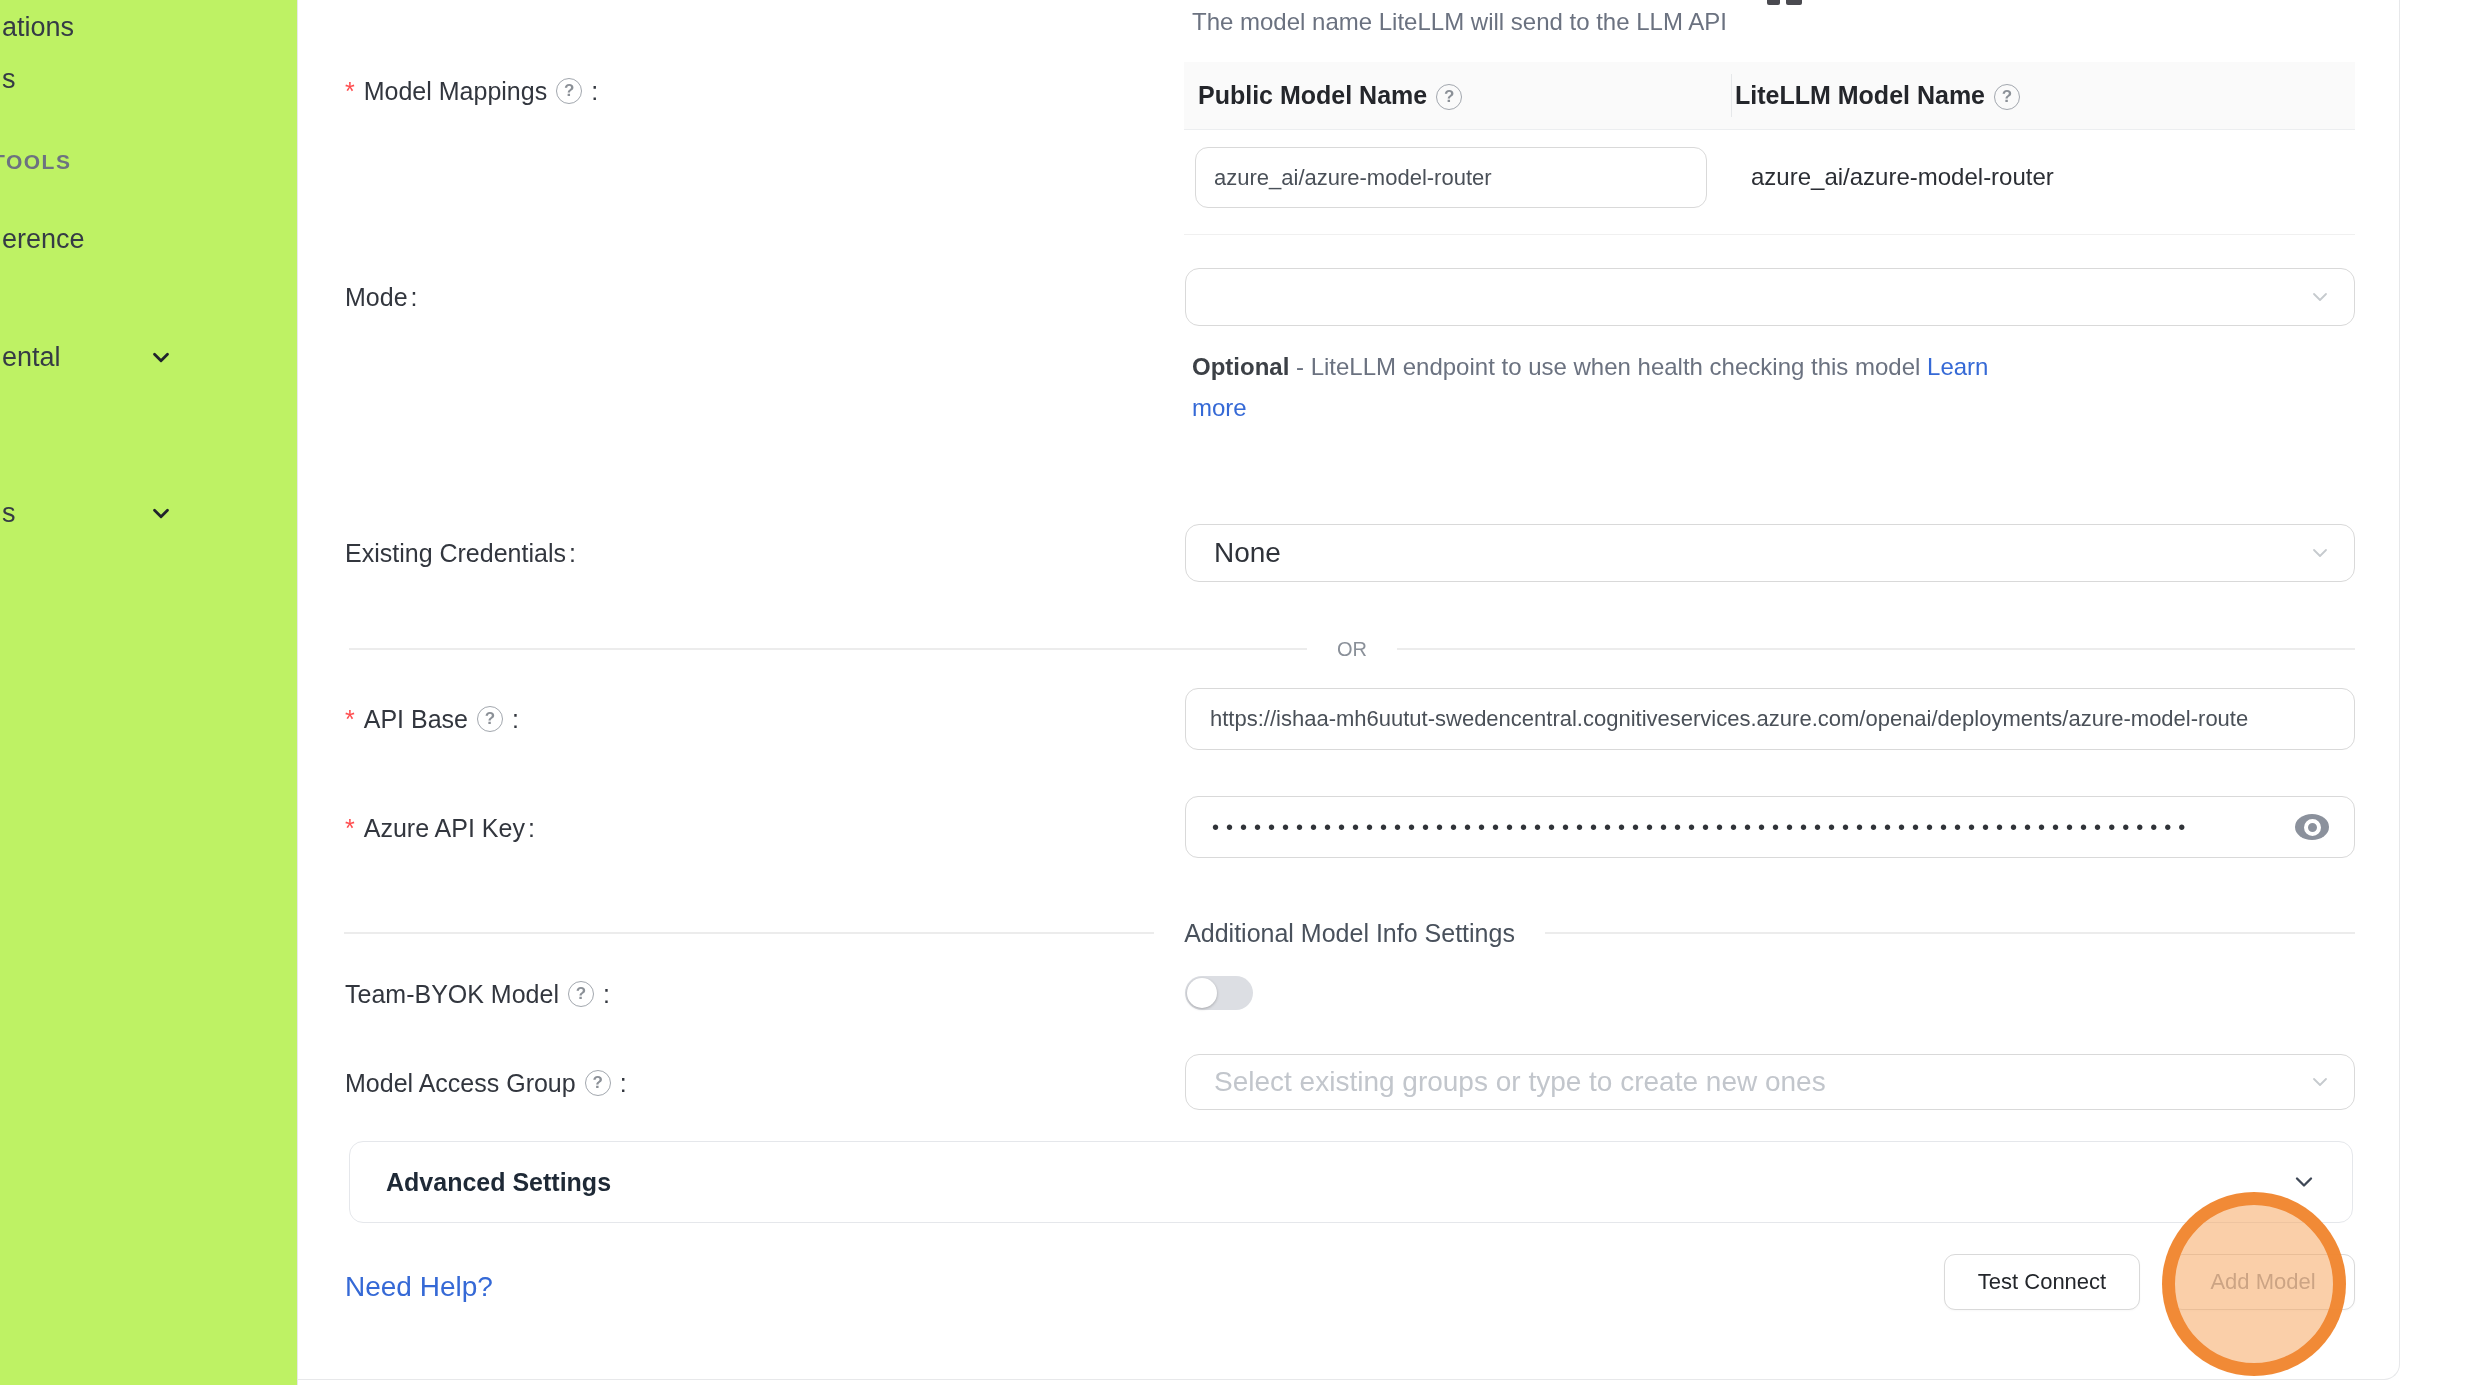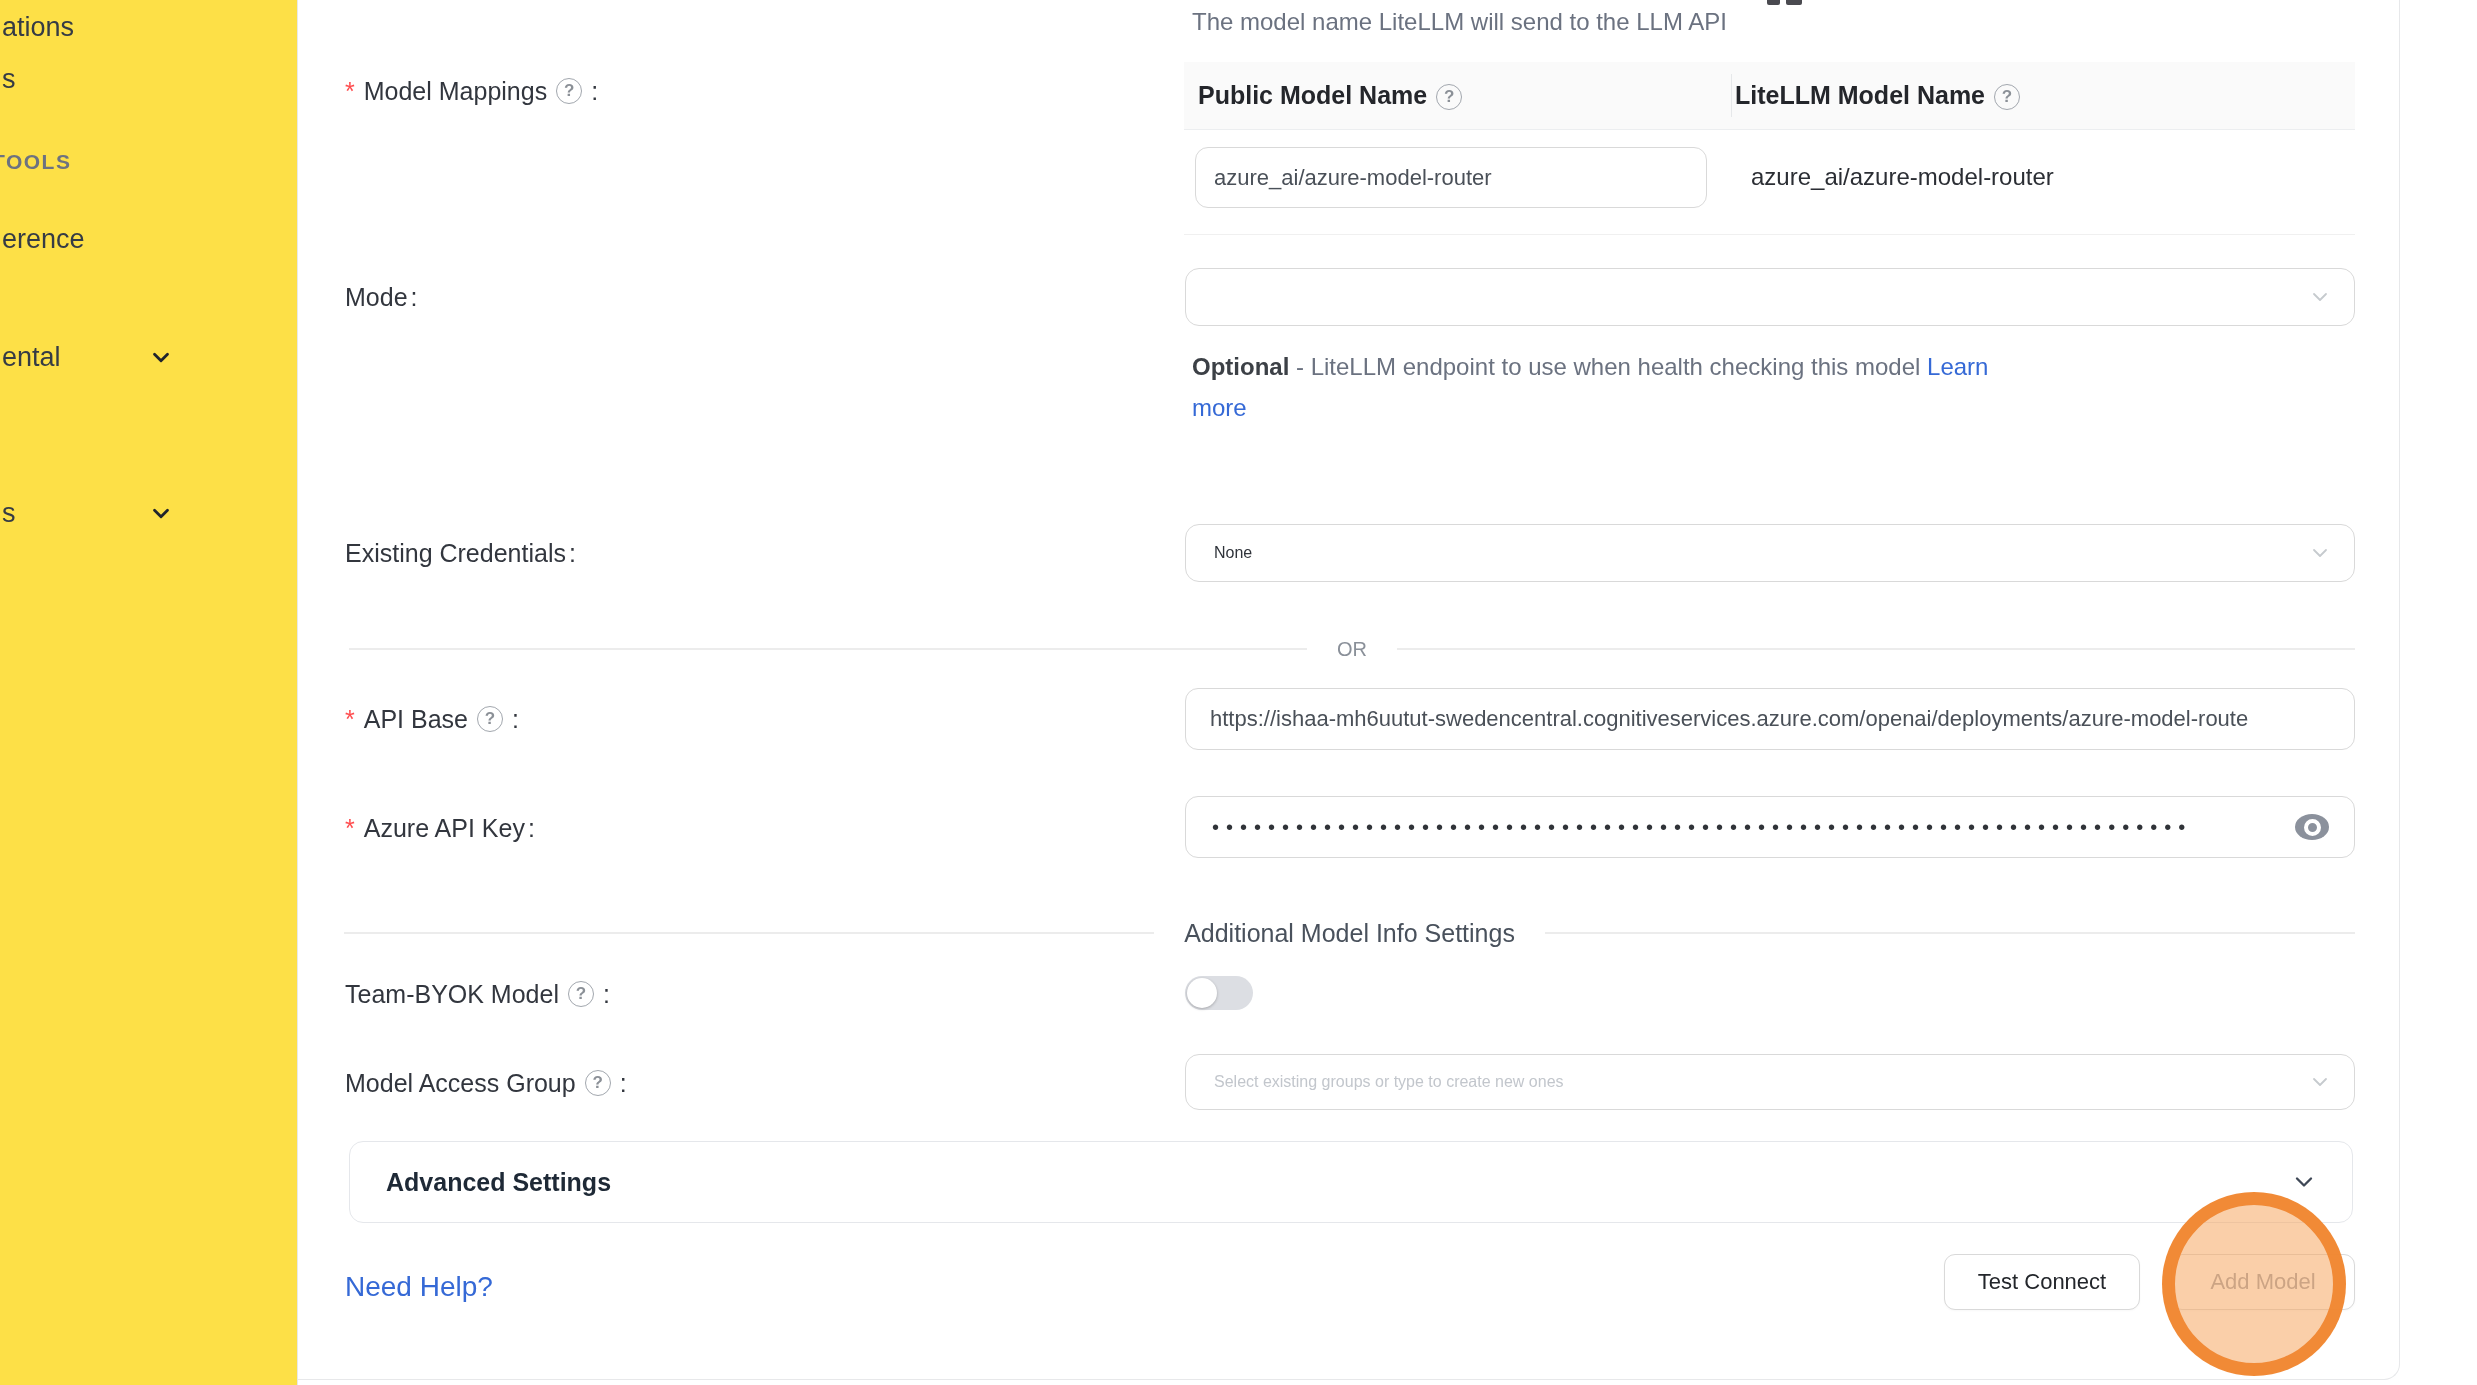--- a/index.html
+++ b/index.html
@@ -8,21 +8,21 @@
     position: relative;
     width: 2477px; height: 1385px;
     background: #ffffff;
     font-family: "Liberation Sans", sans-serif;
     overflow: hidden;
     color: #32363e;
   }
   
   .sidebar {
     position: absolute; left: 0; top: 0; width: 298px; height: 1385px;
-    border-right: 1px solid #e7e8ea; background: #fde047;
+    border-right: 1px solid #e7e8ea; background: #bef264;
   }
   .sb-item {
     position: absolute; left: 0; padding-left: 2px;
     font-size: 27px; color: #353b45; white-space: nowrap;
   }
   .sb-section {
     position: absolute; left: -8px;
     font-size: 21px; font-weight: 600; letter-spacing: 1.5px; color: #6d7280;
     white-space: nowrap;
   }
@@ -44,21 +44,21 @@
     width: 26px; height: 26px; border: 1.6px solid #a2a7ae; border-radius: 50%;
     color: #8b9097; font-size: 17px; font-weight: 600;
     display: inline-flex; align-items: center; justify-content: center;
     margin: 0 6px 0 9px; flex: none;
   }
   .colon { margin-left: 3px; }
   .gray-note { position: absolute; font-size: 24px; color: #6b7280; white-space: nowrap; }
   .select-box {
     position: absolute; background: #fff; border: 1px solid #d9d9d9; border-radius: 14px;
     display: flex; align-items: center; padding: 0 60px 0 28px;
-    font-size: 16px; color: #2f333a;
+    font-size: 28px; color: #2f333a;
   }
   .select-box .chev { position: absolute; right: 22px; color: #c6cace; display: flex; }
   .placeholder { color: #c2c6cc; overflow: hidden; white-space: nowrap; }
   .text-input {
     position: absolute; background: #fff; border: 1px solid #d9d9d9; border-radius: 13px;
     font-family: "Liberation Sans", sans-serif; color: #4a5058; outline: none;
   }
   .divider-row {
     position: absolute; display: flex; align-items: center; gap: 30px; height: 30px;
   }

